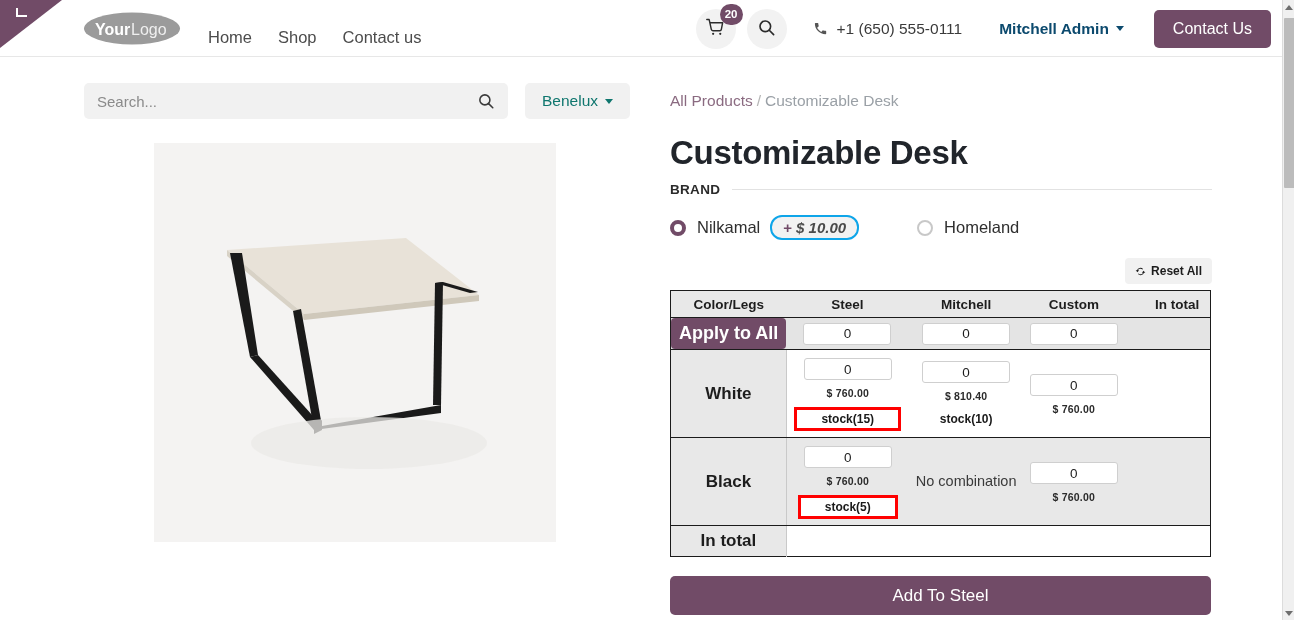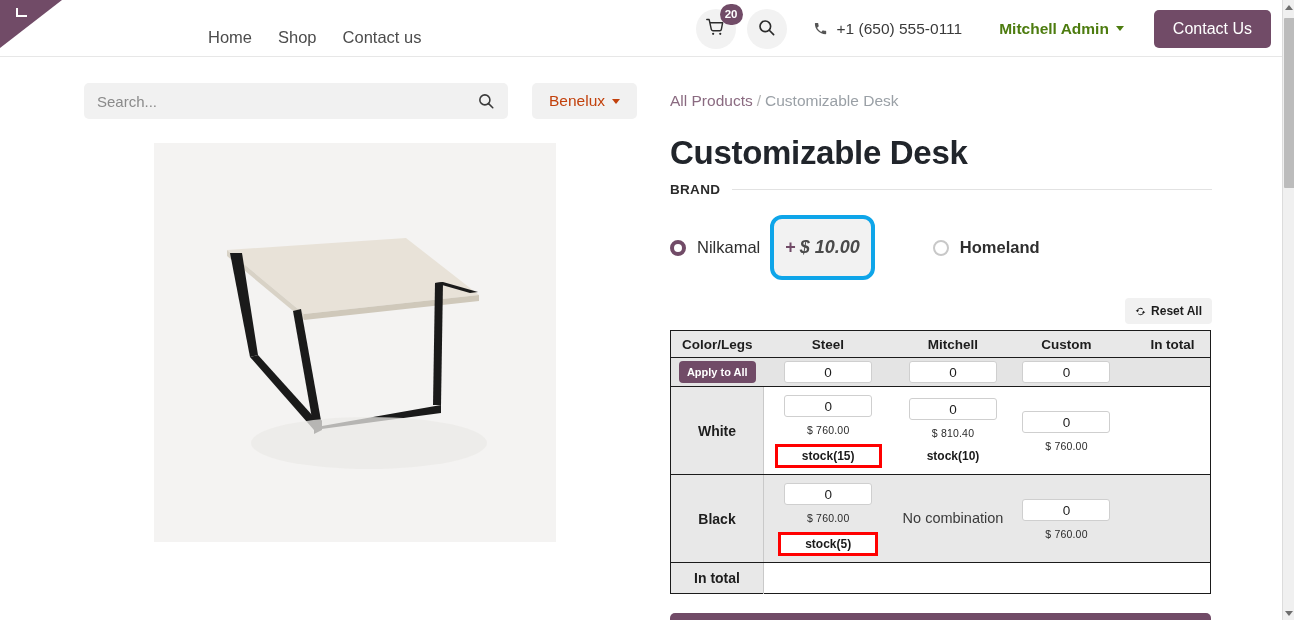--- a/index.html
+++ b/index.html
@@ -104,21 +104,21 @@
     display: flex; align-items: center;
     margin-left: 26px;
     color: #3b3b3b;
     font-size: 15.5px;
     white-space: nowrap;
   }
   .phone-block .ph-ico { margin-right: 9px; display: flex; color: #555; }
   .user-menu {
     margin-left: 37px;
     display: flex; align-items: center;
-    color: #4d7c0f;
+    color: #0c4a6e;
     font-size: 15.5px;
     font-weight: 700;
     cursor: pointer;
     white-space: nowrap;
   }
   .caret {
     display: inline-block;
     width: 0; height: 0;
     border-left: 4.5px solid transparent;
     border-right: 4.5px solid transparent;
@@ -155,28 +155,28 @@
     border: none; outline: none;
     background: transparent;
     font-size: 15px;
     font-family: inherit;
     color: #333;
   }
   .search-box input::placeholder { color: #8a8a8a; }
   .search-box .mag { color: #3a3a3a; display: flex; cursor: pointer; }
 
   .region-btn {
-    margin-left: 24px;
+    margin-left: 17px;
     height: 36px;
     background: #f1f1f1;
     border: none; border-radius: 5px;
     display: flex; align-items: center;
     padding: 0 17px;
     font-size: 15.5px;
-    color: #c2410c;
+    color: #0f766e;
     cursor: pointer;
     font-family: inherit;
     white-space: nowrap;
   }
 
   
   .product-image {
     position: absolute;
     left: 154px; top: 143px;
     width: 402px; height: 399px;
@@ -223,21 +223,21 @@
   }
   .section-legend .rule {
     flex: 1; height: 1px; background: #e2e2e2; margin-left: 12px;
   }
 
   .brand-options {
     display: flex; align-items: center;
     margin-top: 18px;
   }
   .brand-opt { display: flex; align-items: center; cursor: pointer; }
-  .brand-opt + .brand-opt { margin-left: 58px; font-weight: bold; }
+  .brand-opt + .brand-opt { margin-left: 58px; }
   .radio {
     width: 16px; height: 16px;
     border-radius: 50%;
     border: 2px solid #c8c8c8;
     background: #fff;
     display: inline-block;
     position: relative;
     flex: none;
   }
   .radio.checked {
@@ -247,24 +247,24 @@
   }
   .brand-name {
     font-size: 16.5px;
     color: #2f2f2f;
     margin-left: 11px;
     white-space: nowrap;
   }
   .price-pill {
     margin-left: 10px;
     background: #f2f2f2;
-    border: 4px solid #0ea5e9;
+    border: 2px solid #0ea5e9;
     border-radius: 12px;
-    padding: 18px 11px;
-    font-size: 18px;
+    padding: 2px 11px;
+    font-size: 15px;
     font-style: italic;
     font-weight: 700;
     color: #4a4a4a;
     white-space: nowrap;
   }
   .price-pill .plus { color: #714B67; margin-right: 4px; font-style: normal; }
 
   .reset-row {
     display: flex; justify-content: flex-end;
     margin-top: 18px;
@@ -307,37 +307,37 @@
     text-align: center;
     border-top: none;
   }
   .matrix thead th.first { width: 93px; }
   .matrix thead th.lastcol { text-align: left; padding-left: 31px; }
 
   .row-label {
     width: 93px;
     background: #e8e8e8;
     text-align: center;
-    font-size: 14px;
+    font-size: 17px;
     font-weight: 700;
     color: #1d1d1d;
     border-right: 1px solid #c9c9c9;
   }
   tr.apply-row td { background: #e4e4e4; height: 29px; }
   tr.apply-row td.applycell {
     width: 93px;
     background: #e4e4e4;
     text-align: center;
   }
   .apply-btn {
     background: #714B67;
     color: #fff;
     border: none;
     border-radius: 4px;
-    font-size: 11px;
+    font-size: 18px;
     font-weight: 700;
     padding: 5px 8px;
     cursor: pointer;
     font-family: inherit;
     white-space: nowrap;
   }
 
   .qty-input {
     width: 88px; height: 22px;
     border: 1px solid #cfcfcf;
@@ -351,21 +351,21 @@
     display: block;
     margin: 0 auto;
   }
   .cell-stack {
     display: flex; flex-direction: column;
     align-items: center;
     padding: 8px 0 6px;
   }
   .price-line {
     font-size: 10.5px;
-    font-weight: 400;
+    font-weight: 700;
     color: #2b2b2b;
     margin-top: 7px;
     letter-spacing: 0.2px;
     white-space: nowrap;
   }
   .stock-line {
     font-size: 12px;
     font-weight: 700;
     color: #1a1a1a;
     margin-top: 8px;
@@ -436,20 +436,28 @@
     cursor: pointer;
   }
 </style>
 </head>
 <body>
 
 <div class="viewport">
 
   <div class="site-header">
 
+    <div class="logo">
+      <svg viewBox="0 0 99 37" width="99" height="37" aria-hidden="true">
+        <ellipse cx="49" cy="18.5" rx="48" ry="16" fill="#9b9b9b"></ellipse>
+        <path d="M6 12 q-4 8 4 14 q-7 -2 -8 -9 z" fill="#9b9b9b"></path>
+        <text x="12" y="25" font-family="Liberation Sans, sans-serif" font-size="16" font-weight="700" fill="#ffffff">Your</text>
+        <text x="48" y="25" font-family="Liberation Sans, sans-serif" font-size="16" font-weight="400" fill="#efefef">Logo</text>
+      </svg>
+    </div>
 
     <nav class="nav-links">
       <a href="#">Home</a>
       <a href="#">Shop</a>
       <a href="#">Contact us</a>
     </nav>
 
     <div class="header-right">
 
       <div class="cart-wrap">

